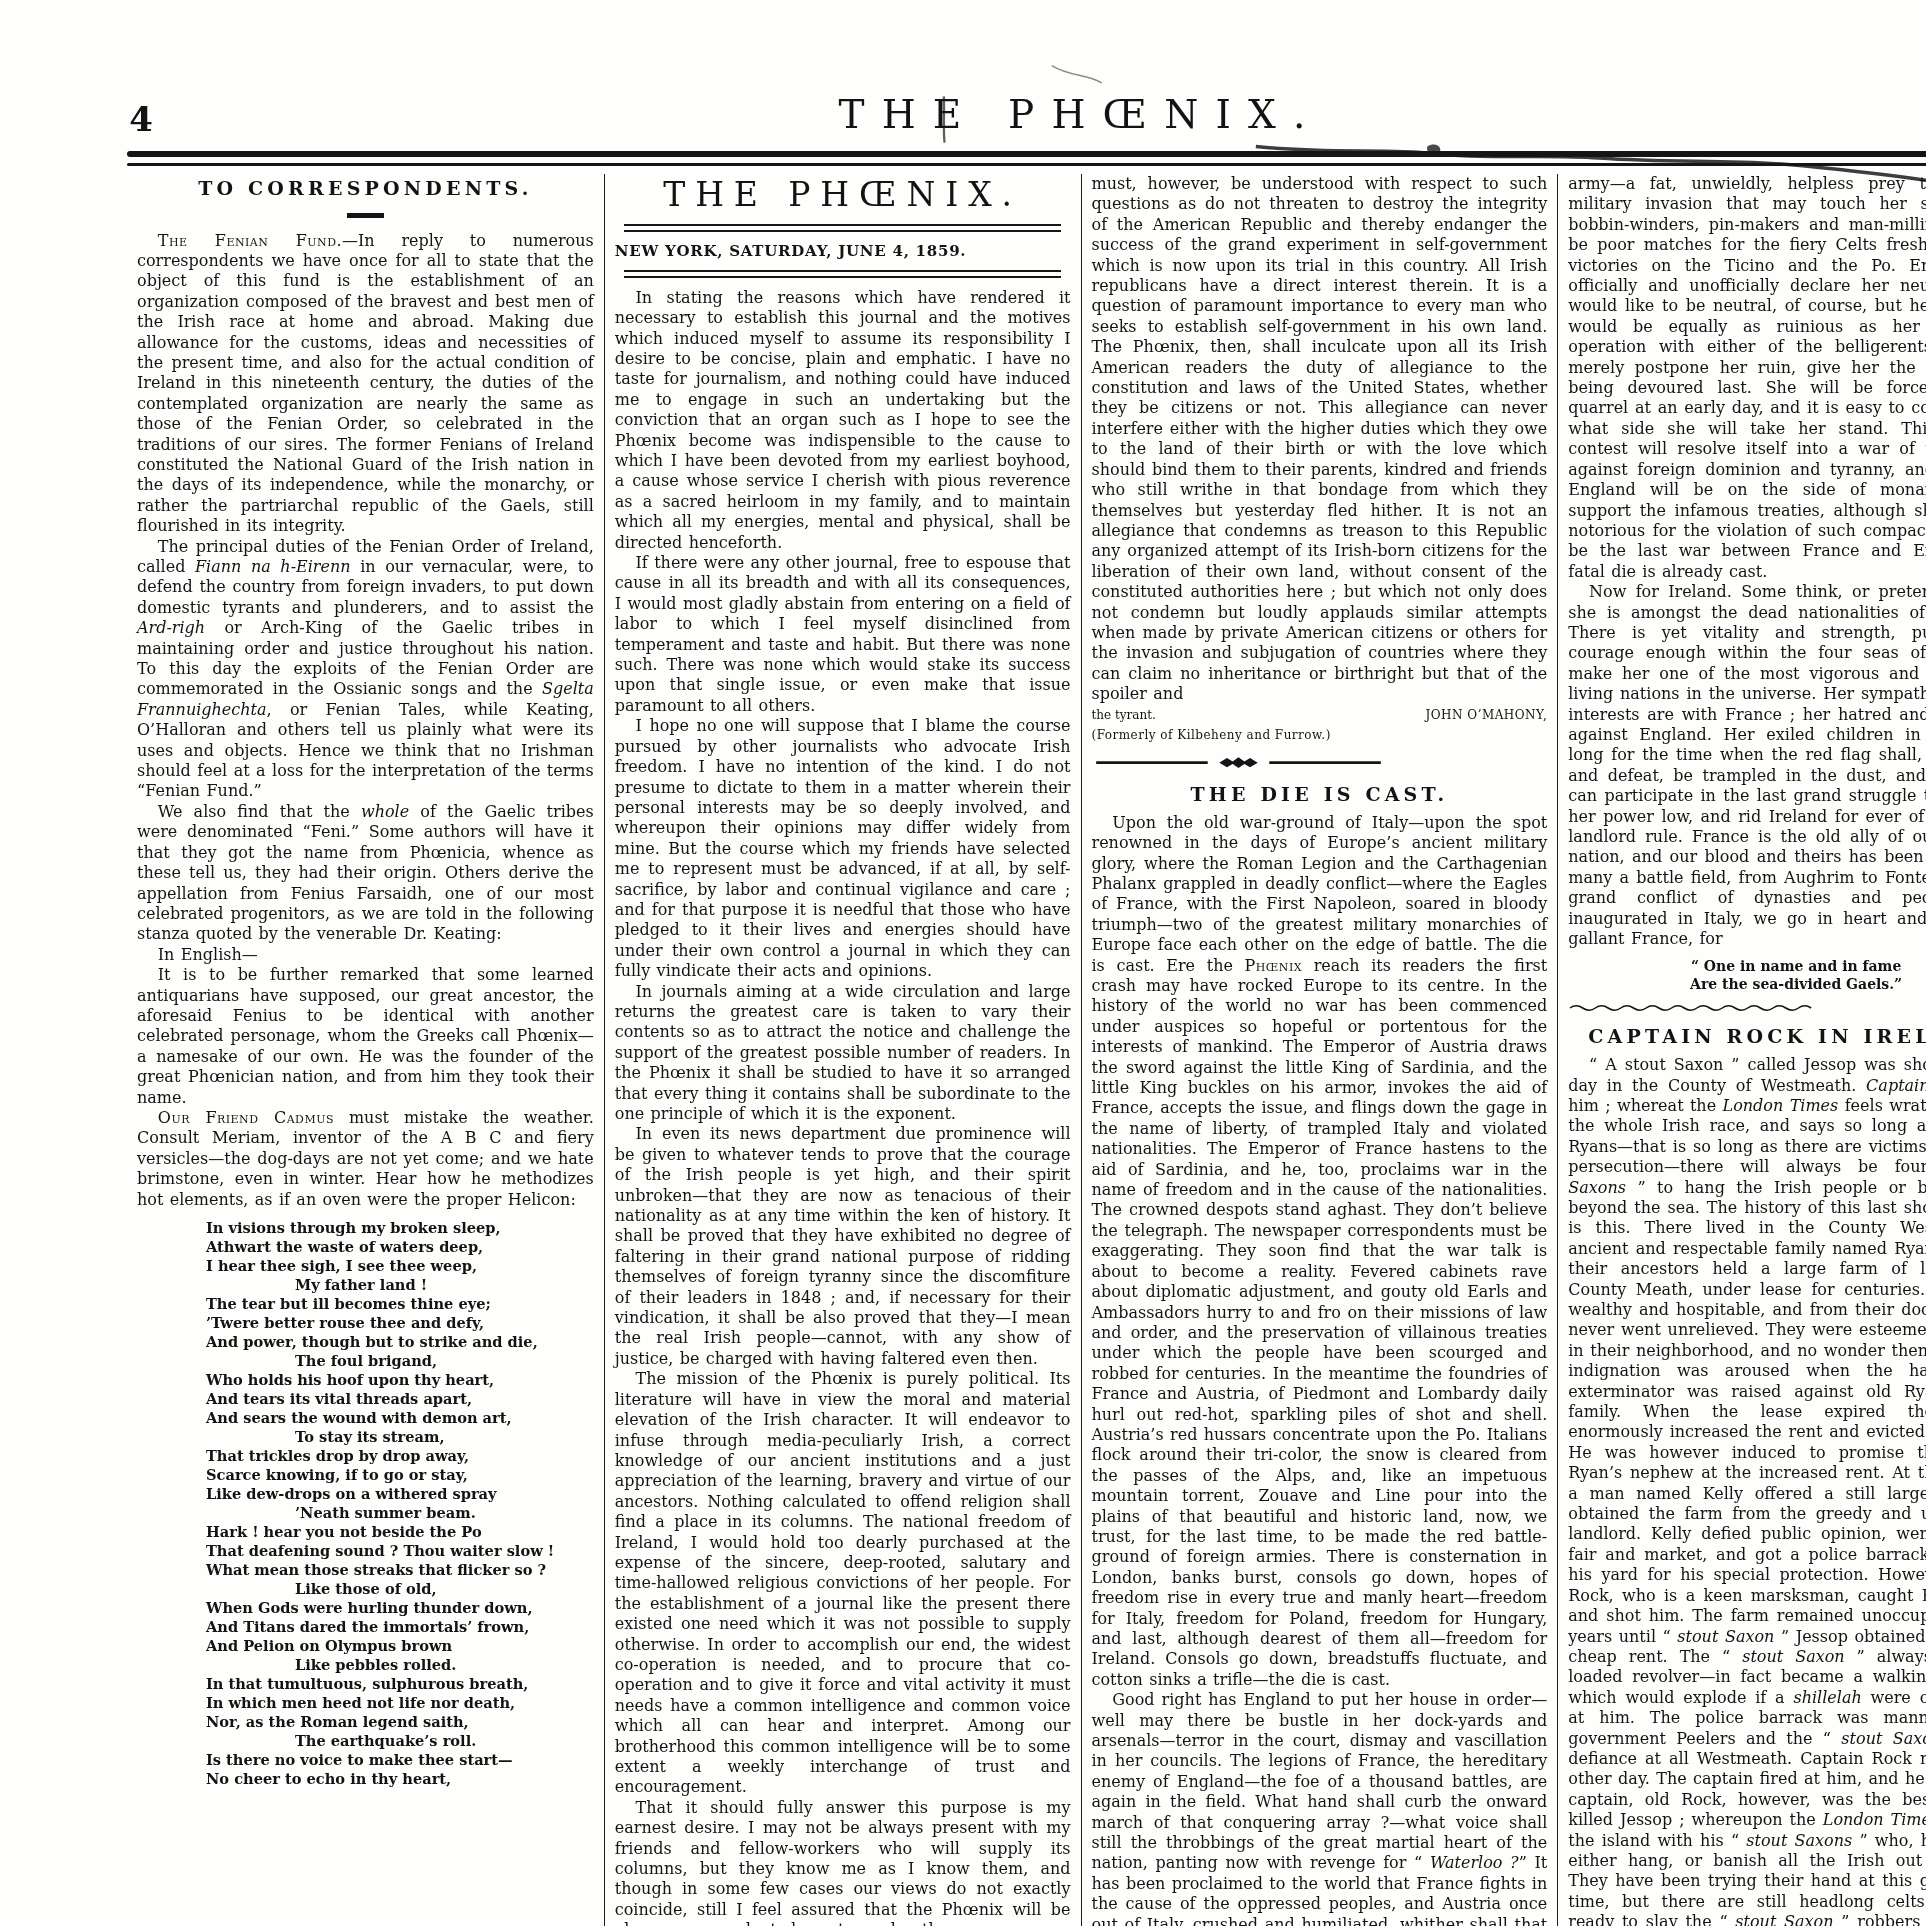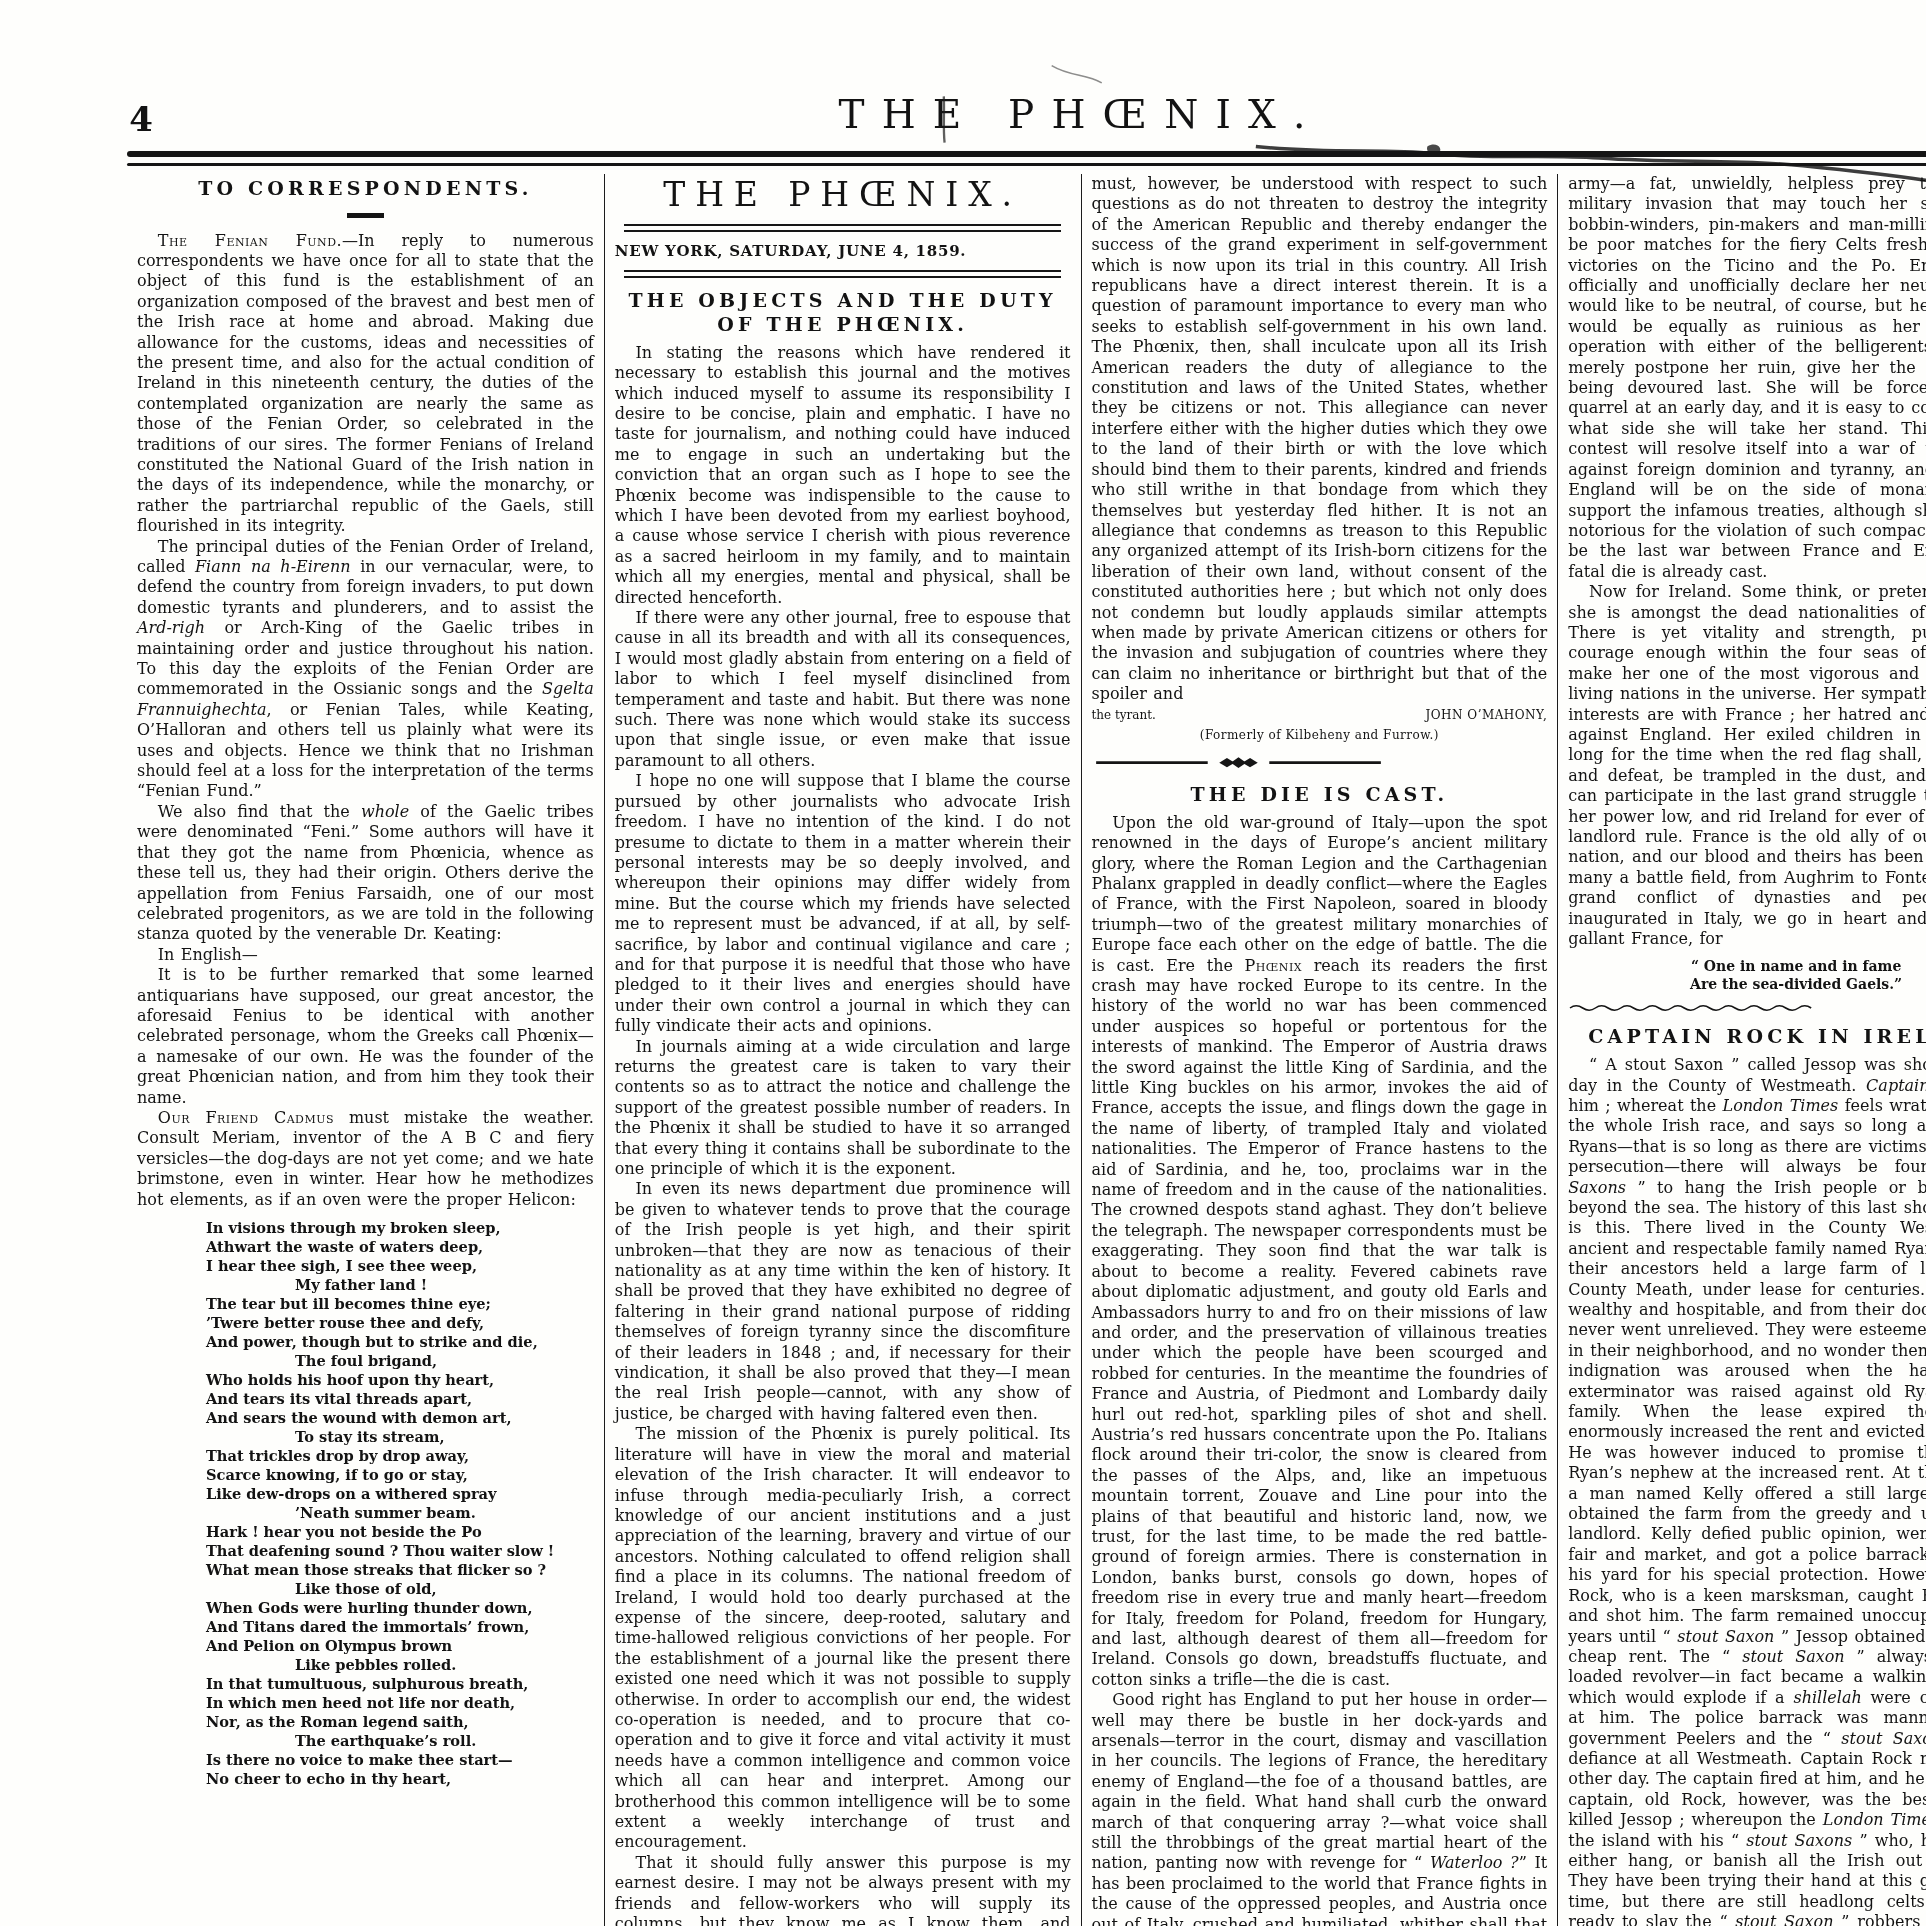--- a/index.html
+++ b/index.html
@@ -58,21 +58,21 @@
   .verse.vcenter{padding-left:0; text-align:center;}
   .verse.vsmall{font-size:14px; line-height:18px;}
   .vline{position:relative;}
   .vline.in1{padding-left:89px;}
   .vline.in2{padding-left:162px;}
   .sigrow{
     display:flex; justify-content:space-between; font-size:12px; line-height:20.4px;
     margin:0;
   }
   .sigrow .sigr{letter-spacing:0.04em;}
-  .sigrow.only-right{justify-content:center;}
+  .sigrow.only-right{justify-content:flex-start;}
 </style>
 </head>
 <body>
 
 <div class="page">
   <div class="page-header">
     <span class="page-number">4</span>
     <h1 class="running-title">THE PHŒNIX.</h1>
   </div>
 
@@ -135,21 +135,20 @@
         <h2 class="masthead">THE PHŒNIX.</h2>
         <div class="rule2">
           <div class="a"></div>
           <div class="b"></div>
         </div>
         <div class="dateline">NEW YORK, SATURDAY, JUNE 4, 1859.</div>
         <div class="rule2">
           <div class="a"></div>
           <div class="b"></div>
         </div>
-        <h3 class="article-head">THE OBJECTS AND THE DUTY OF THE PHŒNIX.</h3>
         <p class="para">In stating the reasons which have rendered it necessary to establish this journal and the motives which induced myself to assume its responsibility I desire to be concise, plain and emphatic. I have no taste for journalism, and nothing could have induced me to engage in such an undertaking but the conviction that an organ such as I hope to see the Phœnix become was indispensible to the cause to which I have been devoted from my earliest boyhood, a cause whose service I cherish with pious reverence as a sacred heirloom in my family, and to maintain which all my energies, mental and physical, shall be directed henceforth.</p>
         <p class="para">If there were any other journal, free to espouse that cause in all its breadth and with all its consequences, I would most gladly abstain from entering on a field of labor to which I feel myself disinclined from temperament and taste and habit. But there was none such. There was none which would stake its success upon that single issue, or even make that issue paramount to all others.</p>
         <p class="para">I hope no one will suppose that I blame the course pursued by other journalists who advocate Irish freedom. I have no intention of the kind. I do not presume to dictate to them in a matter wherein their personal interests may be so deeply involved, and whereupon their opinions may differ widely from mine. But the course which my friends have selected me to represent must be advanced, if at all, by self-sacrifice, by labor and continual vigilance and care ; and for that purpose it is needful that those who have pledged to it their lives and energies should have under their own control a journal in which they can fully vindicate their acts and opinions.</p>
         <p class="para">In journals aiming at a wide circulation and large returns the greatest care is taken to vary their contents so as to attract the notice and challenge the support of the greatest possible number of readers. In the Phœnix it shall be studied to have it so arranged that every thing it contains shall be subordinate to the one principle of which it is the exponent.</p>
         <p class="para">In even its news department due prominence will be given to whatever tends to prove that the courage of the Irish people is yet high, and their spirit unbroken—that they are now as tenacious of their nationality as at any time within the ken of history. It shall be proved that they have exhibited no degree of faltering in their grand national purpose of ridding themselves of foreign tyranny since the discomfiture of their leaders in 1848 ; and, if necessary for their vindication, it shall be also proved that they—I mean the real Irish people—cannot, with any show of justice, be charged with having faltered even then.</p>
         <p class="para">The mission of the Phœnix is purely political. Its literature will have in view the moral and material elevation of the Irish character. It will endeavor to infuse through media-peculiarly Irish, a correct knowledge of our ancient institutions and a just appreciation of the learning, bravery and virtue of our ancestors. Nothing calculated to offend religion shall find a place in its columns. The national freedom of Ireland, I would hold too dearly purchased at the expense of the sincere, deep-rooted, salutary and time-hallowed religious convictions of her people. For the establishment of a journal like the present there existed one need which it was not possible to supply otherwise. In order to accomplish our end, the widest co-operation is needed, and to procure that co-operation and to give it force and vital activity it must needs have a common intelligence and common voice which all can hear and interpret. Among our brotherhood this common intelligence will be to some extent a weekly interchange of trust and encouragement.</p>
         <p class="para">That it should fully answer this purpose is my earnest desire. I may not be always present with my friends and fellow-workers who will supply its columns, but they know me as I know them, and though in some few cases our views do not exactly coincide, still I feel assured that the Phœnix will be always so conducted as to make them grow more coincident each week and draw our hearts closer together.</p>
       </section>
     <section class="col">
         <p class="para noind">must, however, be understood with respect to such questions as do not threaten to destroy the integrity of the American Republic and thereby endanger the success of the grand experiment in self-government which is now upon its trial in this country. All Irish republicans have a direct interest therein. It is a question of paramount importance to every man who seeks to establish self-government in his own land. The Phœnix, then, shall inculcate upon all its Irish American readers the duty of allegiance to the constitution and laws of the United States, whether they be citizens or not. This allegiance can never interfere either with the higher duties which they owe to the land of their birth or with the love which should bind them to their parents, kindred and friends who still writhe in that bondage from which they themselves but yesterday fled hither. It is not an allegiance that condemns as treason to this Republic any organized attempt of its Irish-born citizens for the liberation of their own land, without consent of the constituted authorities here ; but which not only does not condemn but loudly applauds similar attempts when made by private American citizens or others for the invasion and subjugation of countries where they can claim no inheritance or birthright but that of the spoiler and</p>

